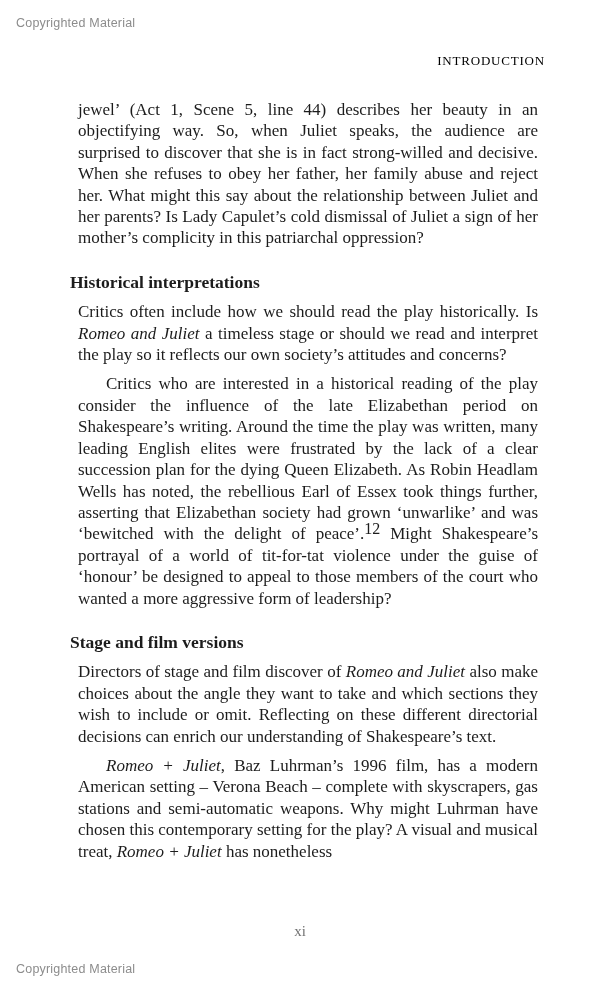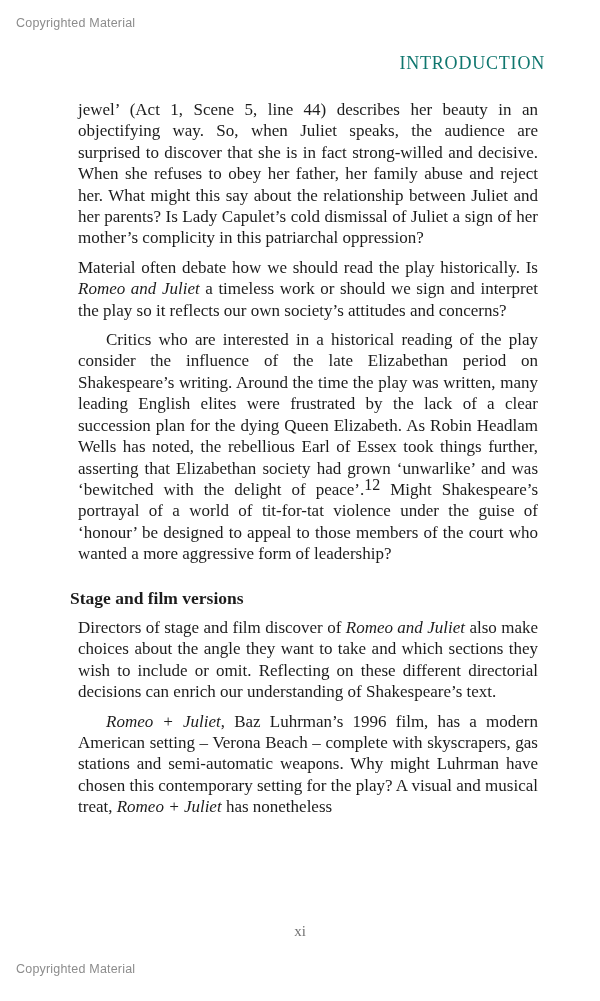--- a/index.html
+++ b/index.html
@@ -26,23 +26,23 @@
     font-size: 12.5px;
     color: #8c8c8c;
     letter-spacing: 0.2px;
   }
   .copyright.top { top: 16px; }
   .copyright.bottom { top: 962px; }
   .running-head {
     position: absolute;
     top: 53px;
     right: 55px;
-    font-size: 18px;
+    font-size: 13px;
     letter-spacing: 0.8px;
-    color: #0f766e;
+    color: #000000;
   }
   .text-column {
     position: absolute;
     left: 70px;
     top: 91px;
     width: 476px;
     font-size: 17px;
     line-height: 21.4px;
     text-align: justify;
     color: #1c1c1c;
@@ -86,22 +86,23 @@
 <div class="page">
 
   <div class="copyright top">Copyrighted Material</div>
 
   <div class="running-head">INTRODUCTION</div>
 
   <div class="text-column">
 
     <p><span>jewel’ (Act 1, Scene 5, line 44) describes her beauty in an objectifying way. So, when Juliet speaks, the audience are surprised to discover that she is in fact strong-willed and decisive. When she refuses to obey her father, her family abuse and reject her. What might this say about the relationship between Juliet and her parents? Is Lady Capulet’s cold dismissal of Juliet a sign of her mother’s complicity in this patriarchal oppression?</span></p>
 
+    <h2>Historical interpretations</h2>
 
-    <p><span>Material often debate how we should read the play historically. Is </span><em>Romeo and Juliet</em><span> a timeless work or should we sign and interpret the play so it reflects our own society’s attitudes and concerns?</span></p>
+    <p><span>Critics often include how we should read the play historically. Is </span><em>Romeo and Juliet</em><span> a timeless stage or should we read and interpret the play so it reflects our own society’s attitudes and concerns?</span></p>
 
     <p class="indent"><span>Critics who are interested in a historical reading of the play consider the influence of the late Elizabethan period on Shakespeare’s writing. Around the time the play was written, many leading English elites were frustrated by the lack of a clear succession plan for the dying Queen Elizabeth. As Robin Headlam Wells has noted, the rebellious Earl of Essex took things further, asserting that Elizabethan society had grown ‘unwarlike’ and was ‘bewitched with the delight of peace’.</span><sup>12</sup><span> Might Shakespeare’s portrayal of a world of tit-for-tat violence under the guise of ‘honour’ be designed to appeal to those members of the court who wanted a more aggressive form of leadership?</span></p>
 
     <h2>Stage and film versions</h2>
 
     <p><span>Directors of stage and film discover of </span><em>Romeo and Juliet</em><span> also make choices about the angle they want to take and which sections they wish to include or omit. Reflecting on these different directorial decisions can enrich our understanding of Shakespeare’s text.</span></p>
 
     <p class="indent"><em>Romeo + Juliet</em><span>, Baz Luhrman’s 1996 film, has a modern American setting – Verona Beach – complete with skyscrapers, gas stations and semi-automatic weapons. Why might Luhrman have chosen this contemporary setting for the play? A visual and musical treat, </span><em>Romeo + Juliet</em><span> has nonetheless</span></p>
 
   </div>

